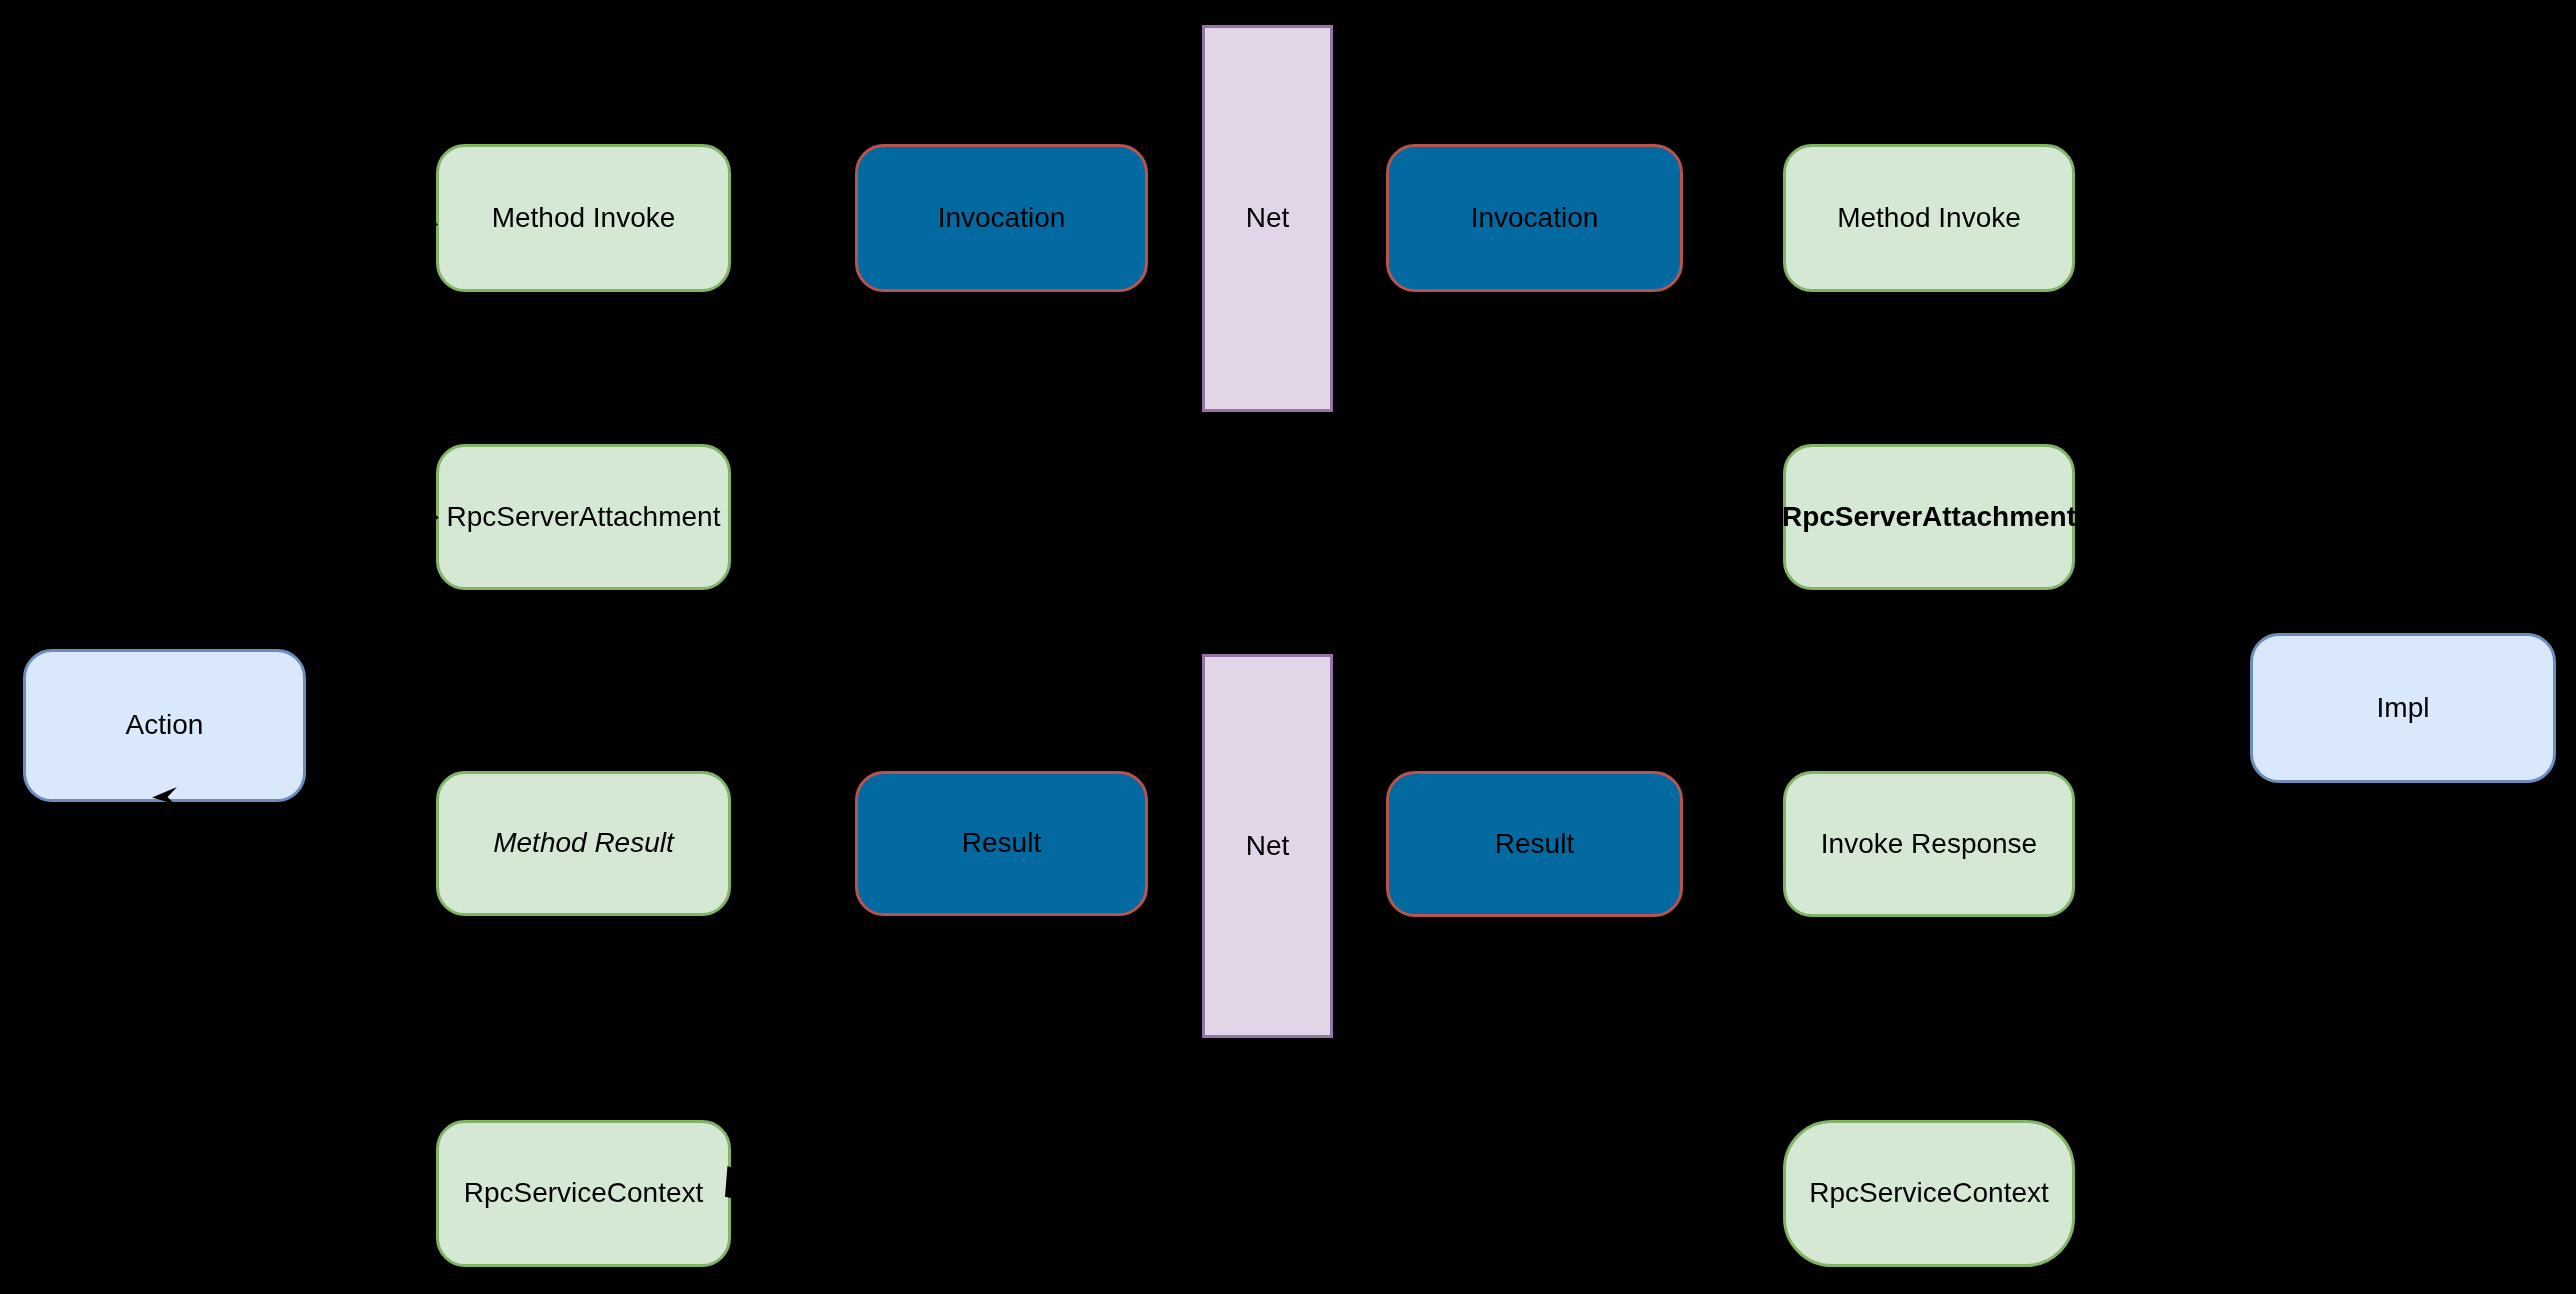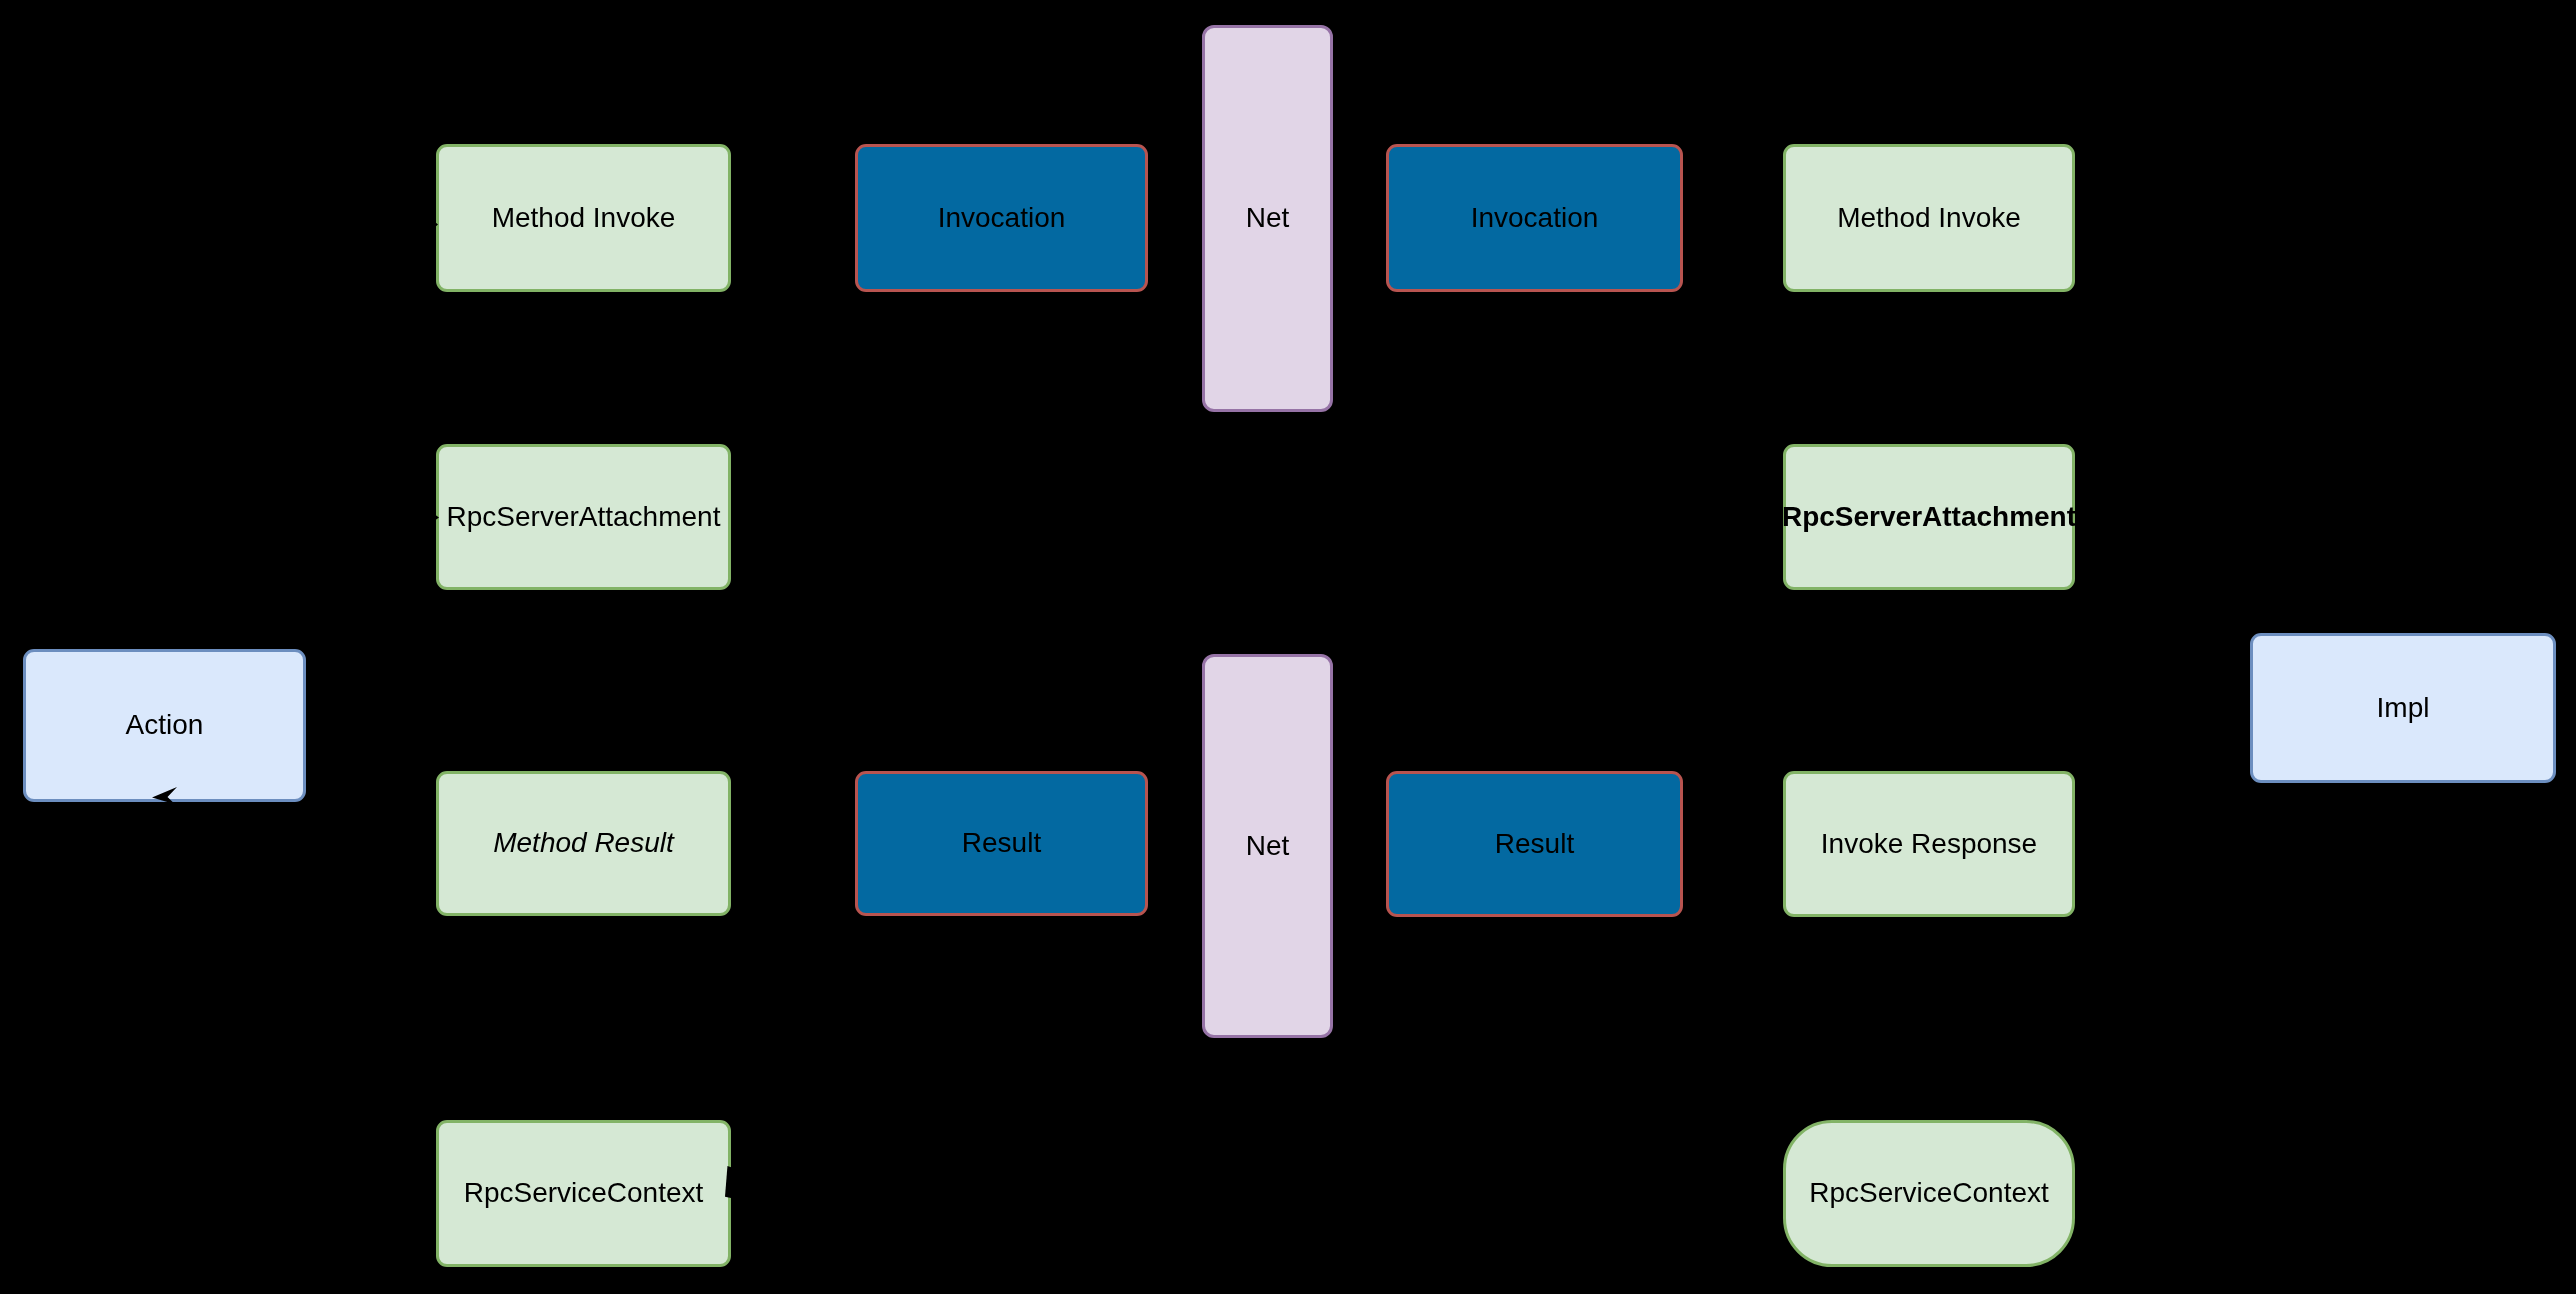--- a/index.html
+++ b/index.html
@@ -10,26 +10,26 @@
     font-family:"Liberation Sans", sans-serif;
     overflow:hidden;
   }
   .node{
     position:absolute;
     box-sizing:border-box;
     display:flex;align-items:center;justify-content:center;
     text-align:center;
     font-size:28px;color:#000;
     border:3.7px solid #000;
-    border-radius:11px;
+    border-radius:29px;
     line-height:1.1;
   }
   .green{background:#d5e8d4;border-color:#82b366;}
   .red{background:#0369a1;border-color:#b85450;}
-  .purple{background:#e1d5e7;border-color:#9673a6;border-radius:12px;}
+  .purple{background:#e1d5e7;border-color:#9673a6;border-radius:0;}
   .blue{background:#dae8fc;border-color:#6c8ebf;}
   .blob{border-radius:49px;}
 
   
   .n-mi-l {left:436px;  top:144px;  width:295px; height:148px;}
   .n-rca  {left:436px;  top:444px;  width:295px; height:146px;}
   .n-mr   {left:436px;  top:771px; width:295px; height:145px;font-style:italic;}
   .n-rsc-l{left:436px;  top:1120px; width:295px; height:147px;}
   
   .n-inv-l{left:855px; top:144px;  width:293px; height:148px;}

